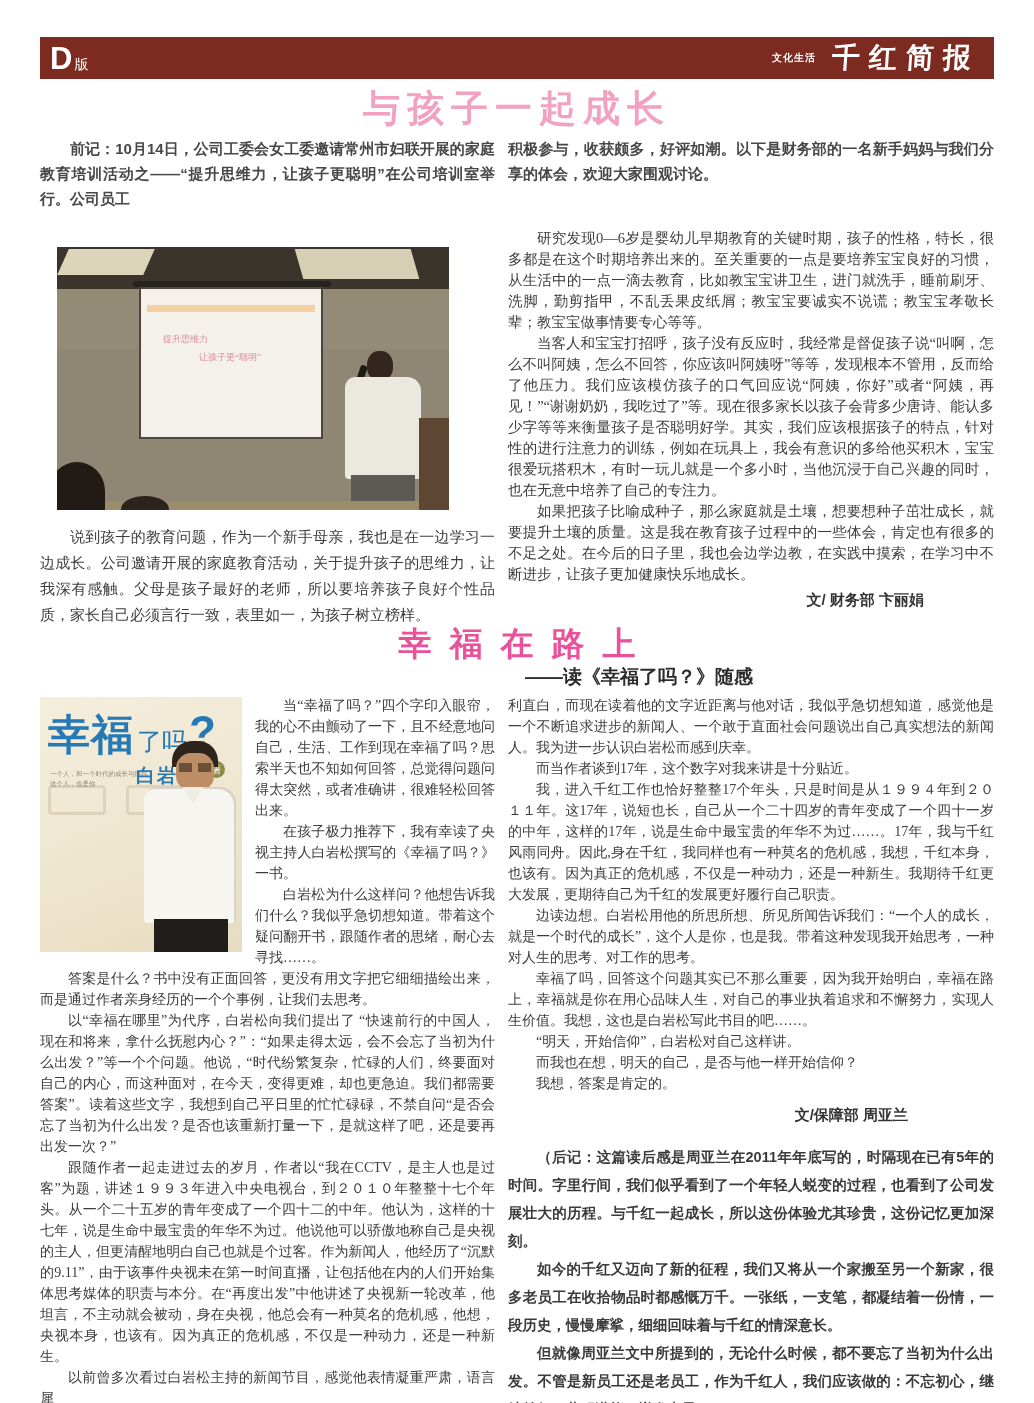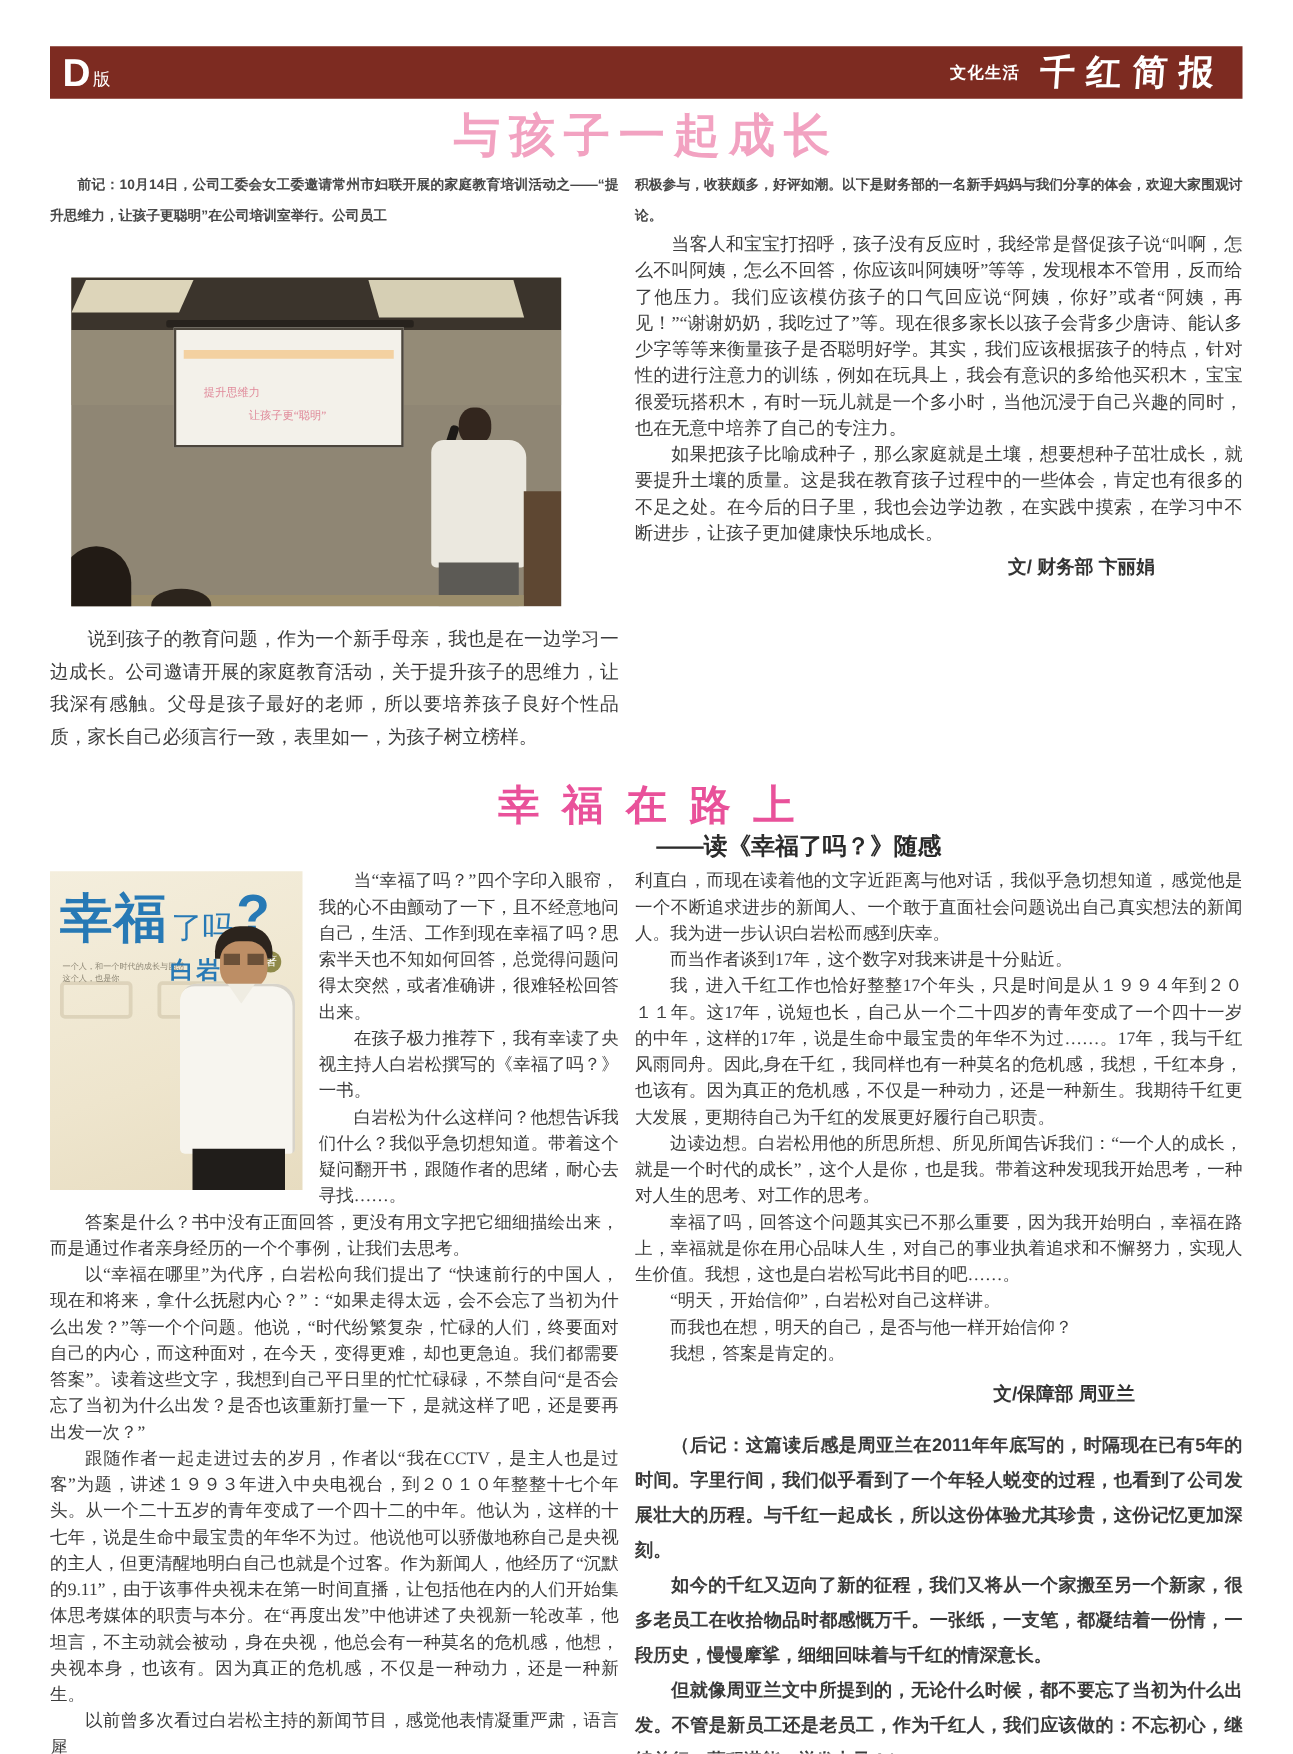--- a/index.html
+++ b/index.html
@@ -6,32 +6,32 @@
   body { background:#ffffff; font-family:"Liberation Serif", serif; }
   .page { position:relative; width:1034px; height:1403px; margin:0 auto; background:#fff; overflow:hidden; }
 
   
   .mast { position:absolute; left:40px; top:37px; width:954px; height:42px; background:#7d2b21;
           display:flex; align-items:center; justify-content:space-between; padding:0 14px 0 10px; }
   .ed { color:#fff; display:flex; align-items:flex-end; line-height:1; }
   .ed-letter { font-family:"Liberation Sans", sans-serif; font-size:31px; font-weight:bold; }
   .ed-suffix { font-size:14px; margin:0 0 2px 2px; }
   .mast-right { display:flex; align-items:center; color:#fff; }
-  .section-label { font-family:Liberation Mono, monospace; font-size:13px; font-weight:bold; margin-right:16px; letter-spacing:1px; }
+  .section-label { font-family:Liberation Mono, monospace; font-size:10px; font-weight:bold; margin-right:16px; letter-spacing:1px; }
   .mast-title { font-family:"DejaVu Serif", serif; font-size:28px; font-weight:bold; letter-spacing:9px; transform:skewX(-4deg); }
 
   
   .a1-title { position:absolute; left:0; top:84px; width:100%; text-align:center;
               font-family:"Liberation Sans", sans-serif; font-size:37px; font-weight:bold;
               color:#f2a2c1; letter-spacing:7px; }
   .col { position:absolute; text-align:justify; color:#3c3c3c; }
   .a1-left  { left:40px;  top:136px; width:455px; }
   .a1-right { left:508px; top:136px; width:486px; }
   .intro { font-family:"Liberation Sans", sans-serif; font-weight:bold; color:#474747;
-           font-size:11px; line-height:25px; }
+           font-size:15px; line-height:25px; }
   .indent { text-indent:2em; }
   .a1-left .bodytext { font-size:15px; line-height:26px; margin-top:14px; }
   .a1-right .bodytext { font-size:14.5px; line-height:21px; }
   .a1-right .first-body { margin-top:42px; }
   .byline { font-family:"Liberation Sans", sans-serif; font-weight:bold; font-size:15px;
             text-align:right; margin-top:6px; color:#333; }
   .byline1 { padding-right:70px; }
   .byline2 { padding-right:86px; margin-top:12px; }
 
   
@@ -59,21 +59,21 @@
                transform:rotate(-12deg); border-radius:2px; }
   .ph-branch.b2 { right:72px; top:168px; width:66px; transform:rotate(8deg); }
   .ph-circle-logo { position:absolute; left:42px; bottom:26px; width:72px; height:58px; border-radius:50%;
                     background:radial-gradient(circle at 45% 45%, #3d5a58 0 55%, #2c4543 60%); opacity:.85; }
   .ph-mist { position:absolute; left:90px; bottom:10px; width:200px; height:48px; border-radius:50%;
              background:#9fb6c2; opacity:.45; filter:blur(1px); }
   .ph-slogan-line { position:absolute; left:84px; top:136px; width:180px; height:2px; background:#5a646a; opacity:.5; }
   .ph-banner-text { position:absolute; left:0; right:0; bottom:40px; text-align:center;
                     font-size:8px; color:#4f5e5e; letter-spacing:1px; }
   .ph-screenbar { position:absolute; left:76px; top:34px; width:198px; height:6px; background:#27221d; border-radius:2px; }
-  .ph-screen { position:absolute; left:82px; top:40px; width:184px; height:96px; background:#f3f1ea;
+  .ph-screen { position:absolute; left:82px; top:40px; width:184px; height:152px; background:#f3f1ea;
                border:2px solid #4c463d; }
   .scr-strip { position:absolute; left:6px; right:6px; top:16px; height:7px; background:#f3c98f; opacity:.8; }
   .scr-t1 { position:absolute; left:22px; top:44px; font-size:9px; color:#e08a9a; }
   .scr-t2 { position:absolute; left:58px; top:62px; font-size:9px; color:#e08a9a; }
   .ph-man-head { position:absolute; right:56px; top:104px; width:26px; height:30px; background:#33261e; border-radius:45%; }
   .ph-man-body { position:absolute; right:28px; top:130px; width:76px; height:102px; background:#ebe8df; border-radius:10px 14px 4px 4px; }
   .ph-man-arm { position:absolute; right:76px; top:132px; width:18px; height:44px; background:#e6e2d8;
                 transform:rotate(26deg); border-radius:8px; }
   .ph-mic { position:absolute; right:84px; top:118px; width:7px; height:20px; background:#1d1a17; transform:rotate(18deg); border-radius:3px; }
   .ph-man-legs { position:absolute; right:34px; top:228px; width:64px; height:35px; background:#5c5a55; }
@@ -163,20 +163,21 @@
       <div class="ph-floor"></div>
       <div class="ph-aud1"></div>
       <div class="ph-aud2"></div>
     </div>
 
     <p class="bodytext indent">说到孩子的教育问题，作为一个新手母亲，我也是在一边学习一边成长。公司邀请开展的家庭教育活动，关于提升孩子的思维力，让我深有感触。父母是孩子最好的老师，所以要培养孩子良好个性品质，家长自己必须言行一致，表里如一，为孩子树立榜样。</p>
   </div>
 
   <div class="col a1-right">
     <p class="intro">积极参与，收获颇多，好评如潮。以下是财务部的一名新手妈妈与我们分享的体会，欢迎大家围观讨论。</p>
+    <p class="bodytext indent first-body">研究发现0—6岁是婴幼儿早期教育的关键时期，孩子的性格，特长，很多都是在这个时期培养出来的。至关重要的一点是要培养宝宝良好的习惯，从生活中的一点一滴去教育，比如教宝宝讲卫生，进门就洗手，睡前刷牙、洗脚，勤剪指甲，不乱丢果皮纸屑；教宝宝要诚实不说谎；教宝宝孝敬长辈；教宝宝做事情要专心等等。</p>
     <p class="bodytext indent">当客人和宝宝打招呼，孩子没有反应时，我经常是督促孩子说“叫啊，怎么不叫阿姨，怎么不回答，你应该叫阿姨呀”等等，发现根本不管用，反而给了他压力。我们应该模仿孩子的口气回应说“阿姨，你好”或者“阿姨，再见！”“谢谢奶奶，我吃过了”等。现在很多家长以孩子会背多少唐诗、能认多少字等等来衡量孩子是否聪明好学。其实，我们应该根据孩子的特点，针对性的进行注意力的训练，例如在玩具上，我会有意识的多给他买积木，宝宝很爱玩搭积木，有时一玩儿就是一个多小时，当他沉浸于自己兴趣的同时，也在无意中培养了自己的专注力。</p>
     <p class="bodytext indent">如果把孩子比喻成种子，那么家庭就是土壤，想要想种子茁壮成长，就要提升土壤的质量。这是我在教育孩子过程中的一些体会，肯定也有很多的不足之处。在今后的日子里，我也会边学边教，在实践中摸索，在学习中不断进步，让孩子更加健康快乐地成长。</p>
     <p class="byline byline1">文/ 财务部 卞丽娟</p>
   </div>
 
   <h2 class="a2-title">幸福在路上</h2>
   <p class="a2-subtitle">——读《幸福了吗？》随感</p>
 
   <div class="col a2-left">
     <div class="book">

